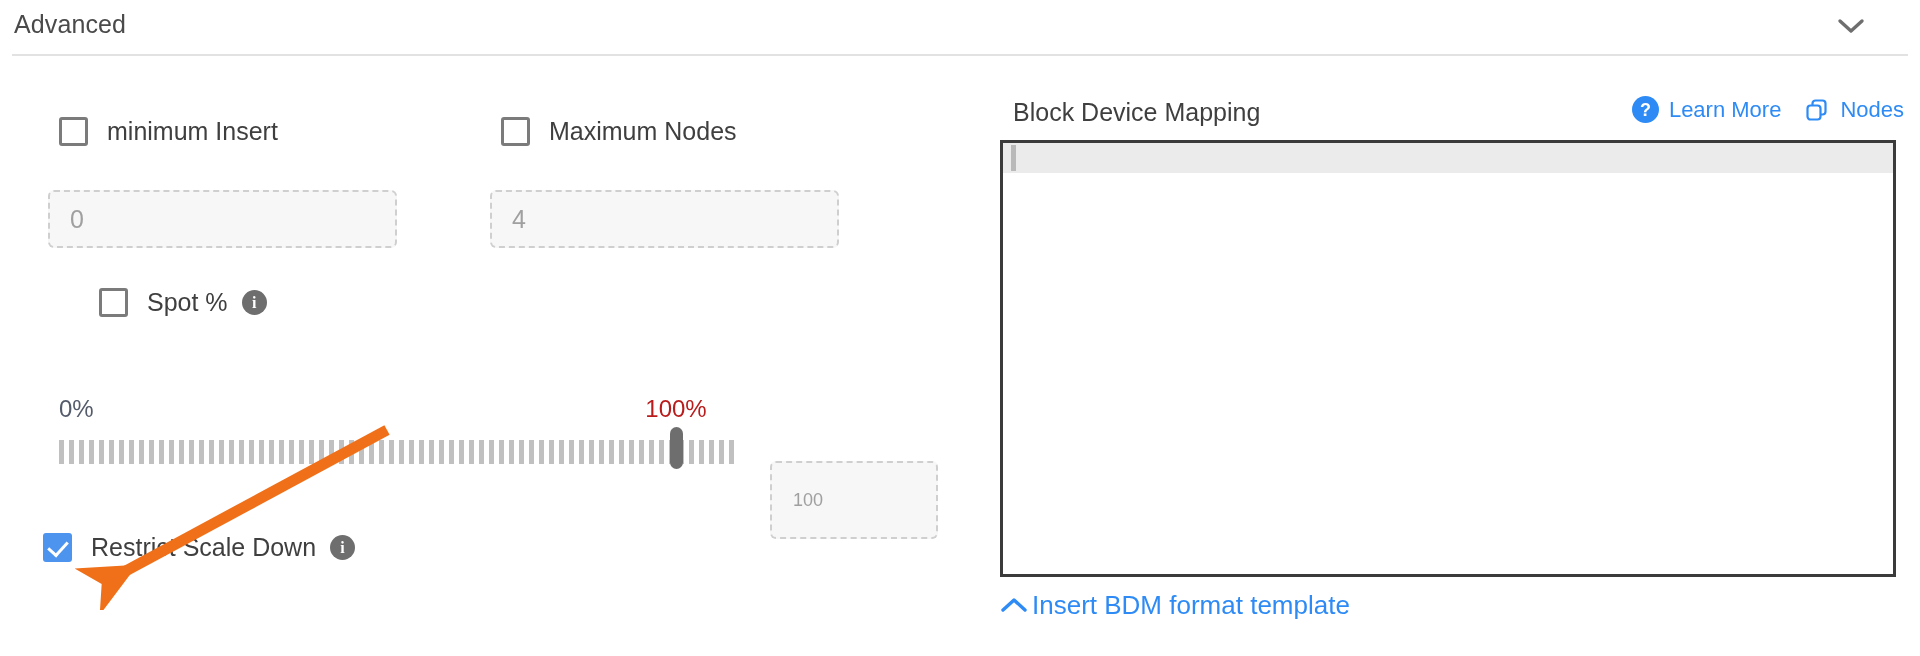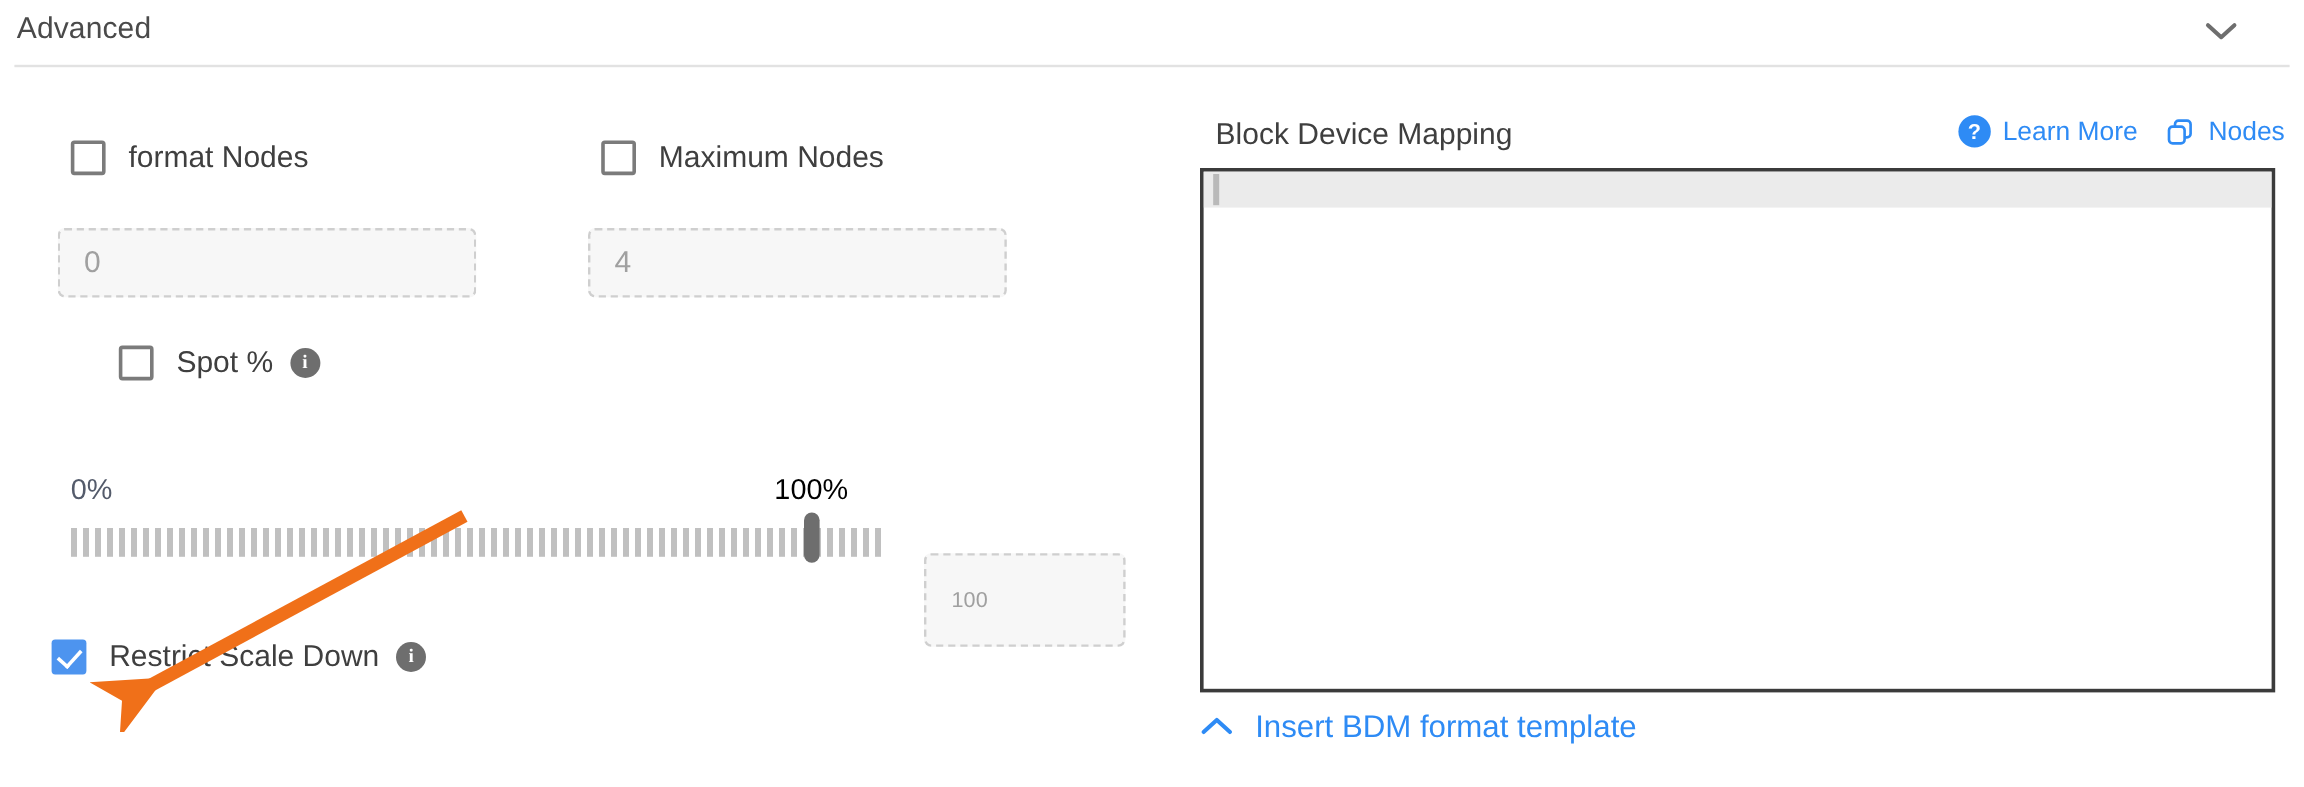--- a/index.html
+++ b/index.html
@@ -111,21 +111,21 @@
   }
 
   
   .slider-wrap { position: absolute; left: 59px; top: 340px; width: 700px; height: 110px; }
   .slider-min {
     position: absolute; left: 0; top: 0;
     font-size: 24px; color: #545b6b;
   }
   .slider-max {
     position: absolute; left: 617px; top: 0;
-    font-size: 24px; color: #000000;
+    font-size: 24px; color: #b91c1c;
     transform: translateX(-50%);
   }
   .slider-track {
     position: absolute; left: 0; top: 40px;
     width: 680px; height: 34px;
     overflow: hidden;
   }
   .ticks {
     position: absolute; left: 0; top: 5px;
     width: 680px; height: 24px;
@@ -208,21 +208,21 @@
   }
   .bdm-caret {
     position: absolute; left: 8px; top: 2px;
     width: 5px; height: 26px;
     background: #b9b9b9;
   }
 
   .bdm-insert {
     position: absolute;
     left: 10px; top: 535px;
-    display: flex; align-items: center; gap: 18px;
+    display: flex; align-items: center; gap: 4px;
     cursor: pointer;
   }
   .bdm-insert-text {
     color: #2e8bf5; font-size: 26px; white-space: nowrap;
   }
 </style>
 </head>
 <body>
 
 <div class="page">
@@ -234,21 +234,21 @@
         <polyline points="3,4 14,14 25,4" fill="none" stroke="#6e6e6e" stroke-width="3.4" stroke-linecap="round" stroke-linejoin="round"></polyline>
       </svg>
     </div>
     <div class="header-rule"></div>
   </div>
 
   <div class="left-col">
 
     <div class="cb-row" style="left:59px; top:62px;">
       <div class="checkbox"></div>
-      <div class="cb-label">format Nodes</div>
+      <div class="cb-label">minimum Insert</div>
     </div>
     <div class="num-input" style="left:48px; top:135px;">0</div>
 
     <div class="cb-row" style="left:501px; top:62px;">
       <div class="checkbox"></div>
       <div class="cb-label">Maximum Nodes</div>
     </div>
     <div class="num-input" style="left:490px; top:135px;">4</div>
 
     <div class="cb-row" style="left:59px; top:233px;margin-left:40px;">

